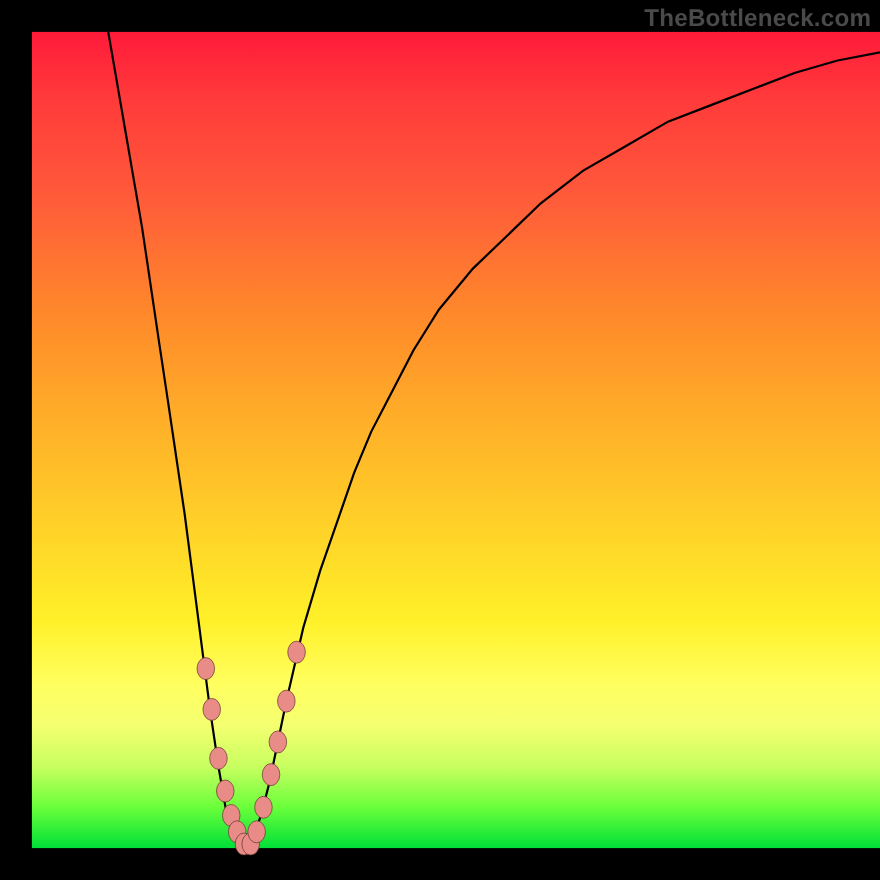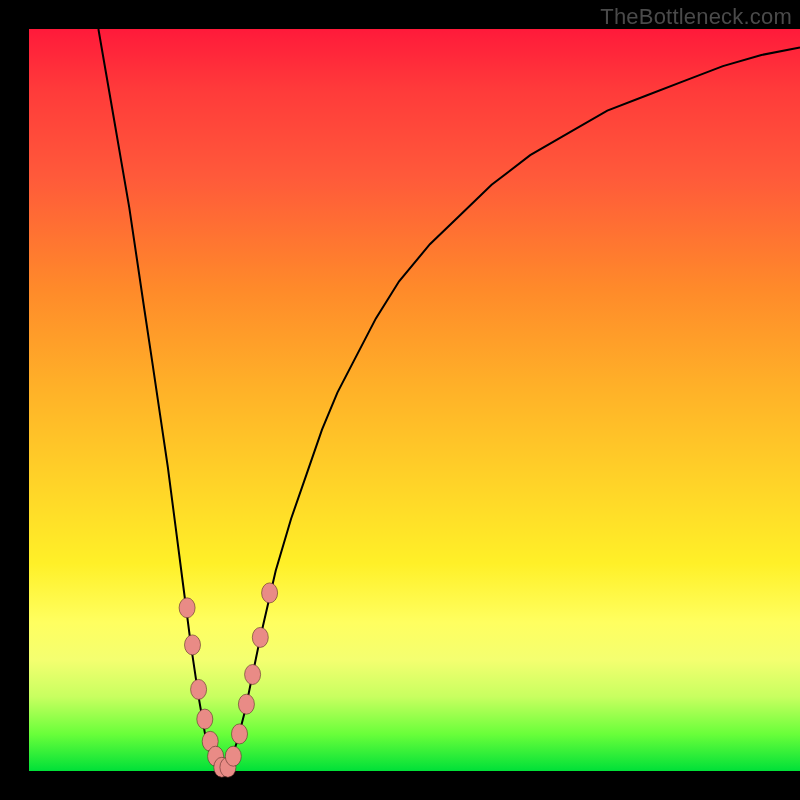--- a/index.html
+++ b/index.html
@@ -39,21 +39,21 @@
       #6aff3a 95%,
       #00e038 100%
     );
   }
   .watermark {
     position: absolute;
     top: 4px;
     right: 8px;
     color: #4a4a4a;
     font-size: 22px;
-    font-weight: 400;
+    font-weight: 700;
     letter-spacing: 0.2px;
     user-select: none;
     margin-left: 48px;
   }
   svg.curve-layer {
     position: absolute;
     left: 0;
     top: 0;
     width: 771px;
     height: 742px;

